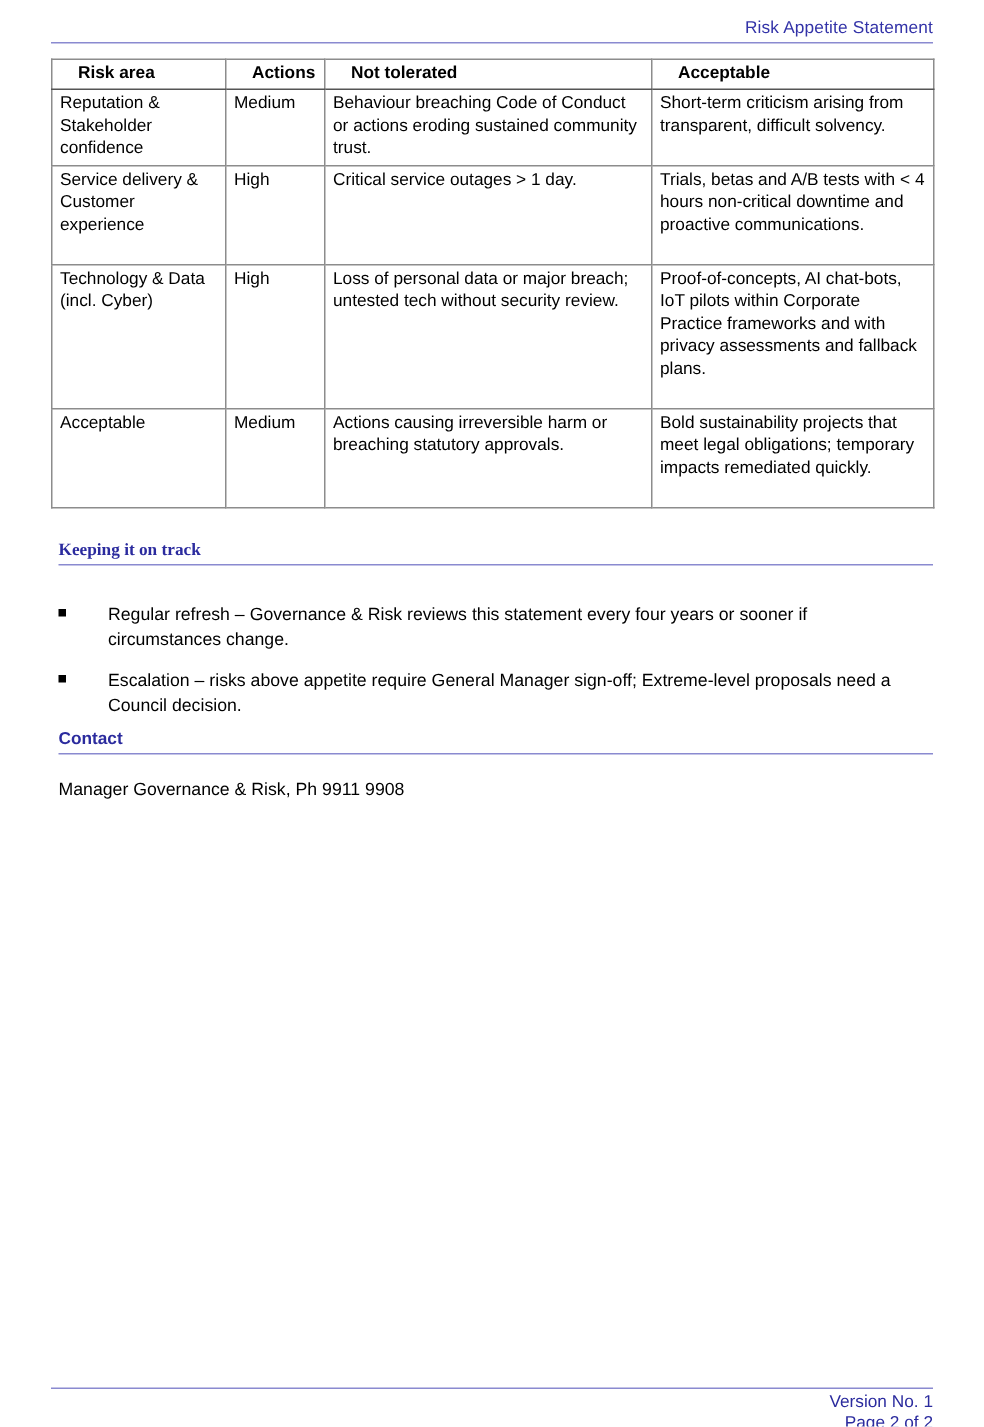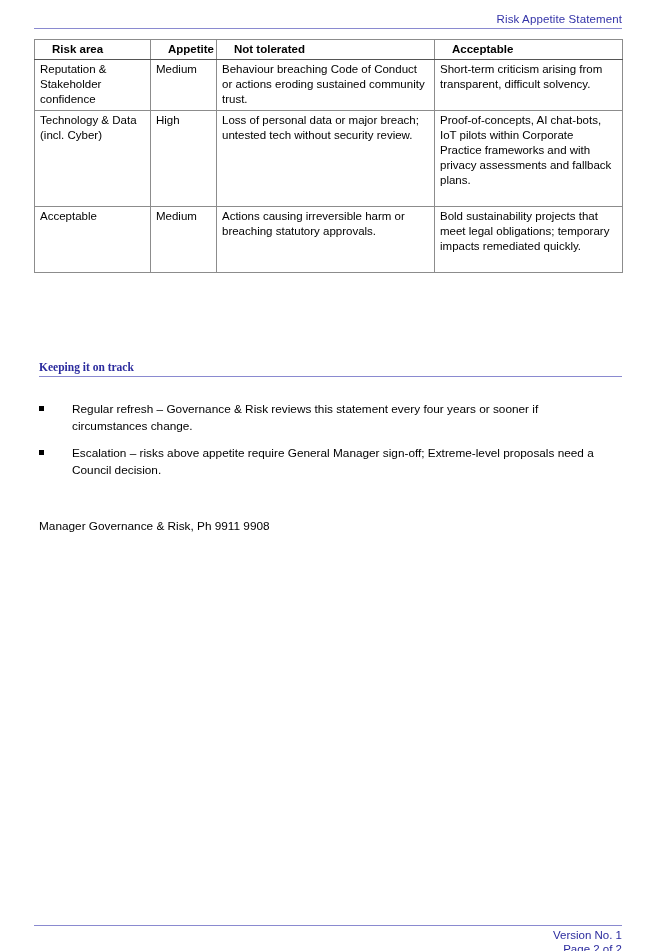--- a/index.html
+++ b/index.html
@@ -182,31 +182,37 @@
   <table class="risk-table">
     <colgroup>
       <col class="col-area">
       <col class="col-app">
       <col class="col-not">
       <col class="col-acc">
     </colgroup>
     <thead>
       <tr>
         <th>Risk area</th>
-        <th>Appetite</th>
+        <th>Actions</th>
         <th>Not tolerated</th>
         <th>Acceptable</th>
       </tr>
     </thead>
     <tbody>
       <tr class="row-r1">
         <td>Reputation &amp; Stakeholder confidence</td>
         <td>Medium</td>
         <td>Behaviour breaching Code of Conduct or actions eroding sustained community trust.</td>
         <td>Short-term criticism arising from transparent, difficult solvency.</td>
+      </tr>
+      <tr class="row-r2">
+        <td>Service delivery &amp; Customer experience</td>
+        <td>High</td>
+        <td>Critical service outages &gt; 1 day.</td>
+        <td>Trials, betas and A/B tests with &lt; 4 hours non-critical downtime and proactive communications.</td>
       </tr>
       <tr class="row-r3">
         <td>Technology &amp; Data (incl. Cyber)</td>
         <td>High</td>
         <td>Loss of personal data or major breach; untested tech without security review.</td>
         <td>Proof-of-concepts, AI chat-bots, IoT pilots within Corporate Practice frameworks and with privacy assessments and fallback plans.</td>
       </tr>
       <tr class="row-r4">
         <td>Acceptable</td>
         <td>Medium</td>
@@ -225,20 +231,24 @@
     <div class="bullet-item">
       <div class="bullet-marker"><span></span></div>
       <div class="bullet-text">Regular refresh – Governance &amp; Risk reviews this statement every four years or sooner if circumstances change.</div>
     </div>
     <div class="bullet-item">
       <div class="bullet-marker"><span></span></div>
       <div class="bullet-text">Escalation – risks above appetite require General Manager sign-off; Extreme-level proposals need a Council decision.</div>
     </div>
   </div>
 
+  <div class="section" style="top:486px;">
+    <div class="section-heading">Contact</div>
+    <div class="section-rule"></div>
+  </div>
 
   <div class="contact-body">Manager Governance &amp; Risk, Ph 9911 9908</div>
 
   <div class="footer">
     <div class="footer-rule"></div>
     <div class="footer-lines">
       <div class="footer-line-version">Version No.  1</div>
       <div class="footer-line-page">Page 2 of 2</div>
     </div>
   </div>

